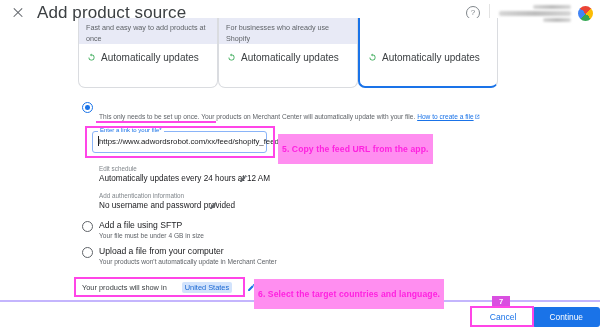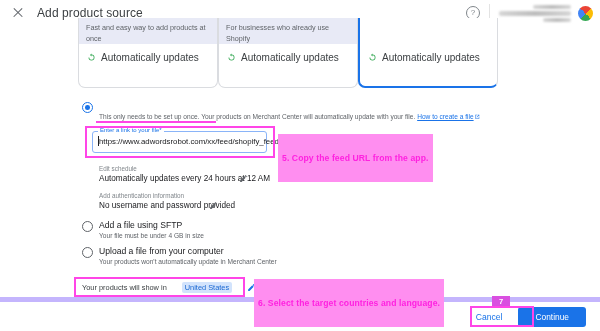--- a/index.html
+++ b/index.html
@@ -18,21 +18,21 @@
     background:#fff;display:flex;align-items:center;
   }
   .close-btn{
     width:14px;height:14px;margin-left:11px;position:relative;cursor:pointer;flex:0 0 auto;
   }
   .close-btn:before,.close-btn:after{
     content:"";position:absolute;left:1px;top:6px;width:12px;height:1.2px;background:#5f6368;
   }
   .close-btn:before{transform:rotate(45deg);}
   .close-btn:after{transform:rotate(-45deg);}
-  .hdr-title{margin-left:12px;font-size:12px;color:#3c4043;letter-spacing:.1px;}
+  .hdr-title{margin-left:12px;font-size:17px;color:#3c4043;letter-spacing:.1px;}
   .hdr-right{margin-left:auto;display:flex;align-items:center;padding-right:7px;}
   .help-icon{
     width:12px;height:12px;border:1.1px solid #80868b;border-radius:50%;
     position:relative;cursor:pointer;
   }
   .help-icon span{
     position:absolute;left:0;right:0;top:0;bottom:0;
     font-size:8px;line-height:11px;text-align:center;color:#80868b;
   }
   .hdr-sep{width:1px;height:18px;background:#e3e3e3;margin:0 9px;}
@@ -130,38 +130,38 @@
   .chip{background:#d2e3fc;color:#1967d2;padding:1px 3px;border-radius:2px;cursor:pointer;}
   .blue-txt{color:#1a73e8;cursor:pointer;}
   .caret-dn{
     width:0;height:0;border-left:3px solid transparent;border-right:3px solid transparent;
     border-top:3.4px solid #5f6368;cursor:pointer;
   }
 
   
   .footer{
     position:absolute;left:0;right:0;bottom:0;height:29px;
-    border-top:5px solid #c4b5fd;background:#fff;
-    display:flex;align-items:center;justify-content:flex-end;padding-right:14px;gap:14px;
+    border-top:2px solid #c4b5fd;background:#fff;
+    display:flex;align-items:center;justify-content:flex-end;gap:14px;
   }
   .btn-cancel{
     font-size:8.6px;color:#1a73e8;background:none;border:none;cursor:pointer;
     font-family:inherit;padding:4px 2px;
   }
   .btn-continue{
     font-size:8.4px;color:#fff;background:#1a73e8;border:none;border-radius:3px;
     padding:5px 17px;cursor:pointer;font-family:inherit;
   }
 
   
   .anno-box{position:absolute;border:2px solid #ff45e7;box-sizing:border-box;pointer-events:none;}
   .anno-text{
     position:absolute;background:#ff8ef0;color:#ff22e0;
     font-size:8.6px;font-weight:bold;letter-spacing:.1px;white-space:nowrap;
-    padding:19px 4px;
+    padding:10px 4px;
   }
   .anno-badge{
     position:absolute;background:#d94fe0;color:#fff;font-size:7.5px;font-weight:bold;
     padding:1px 7px;text-align:center;
   }
   .anno-underline{position:absolute;height:2px;background:#ff45e7;}
 </style>
 </head>
 <body>
 

